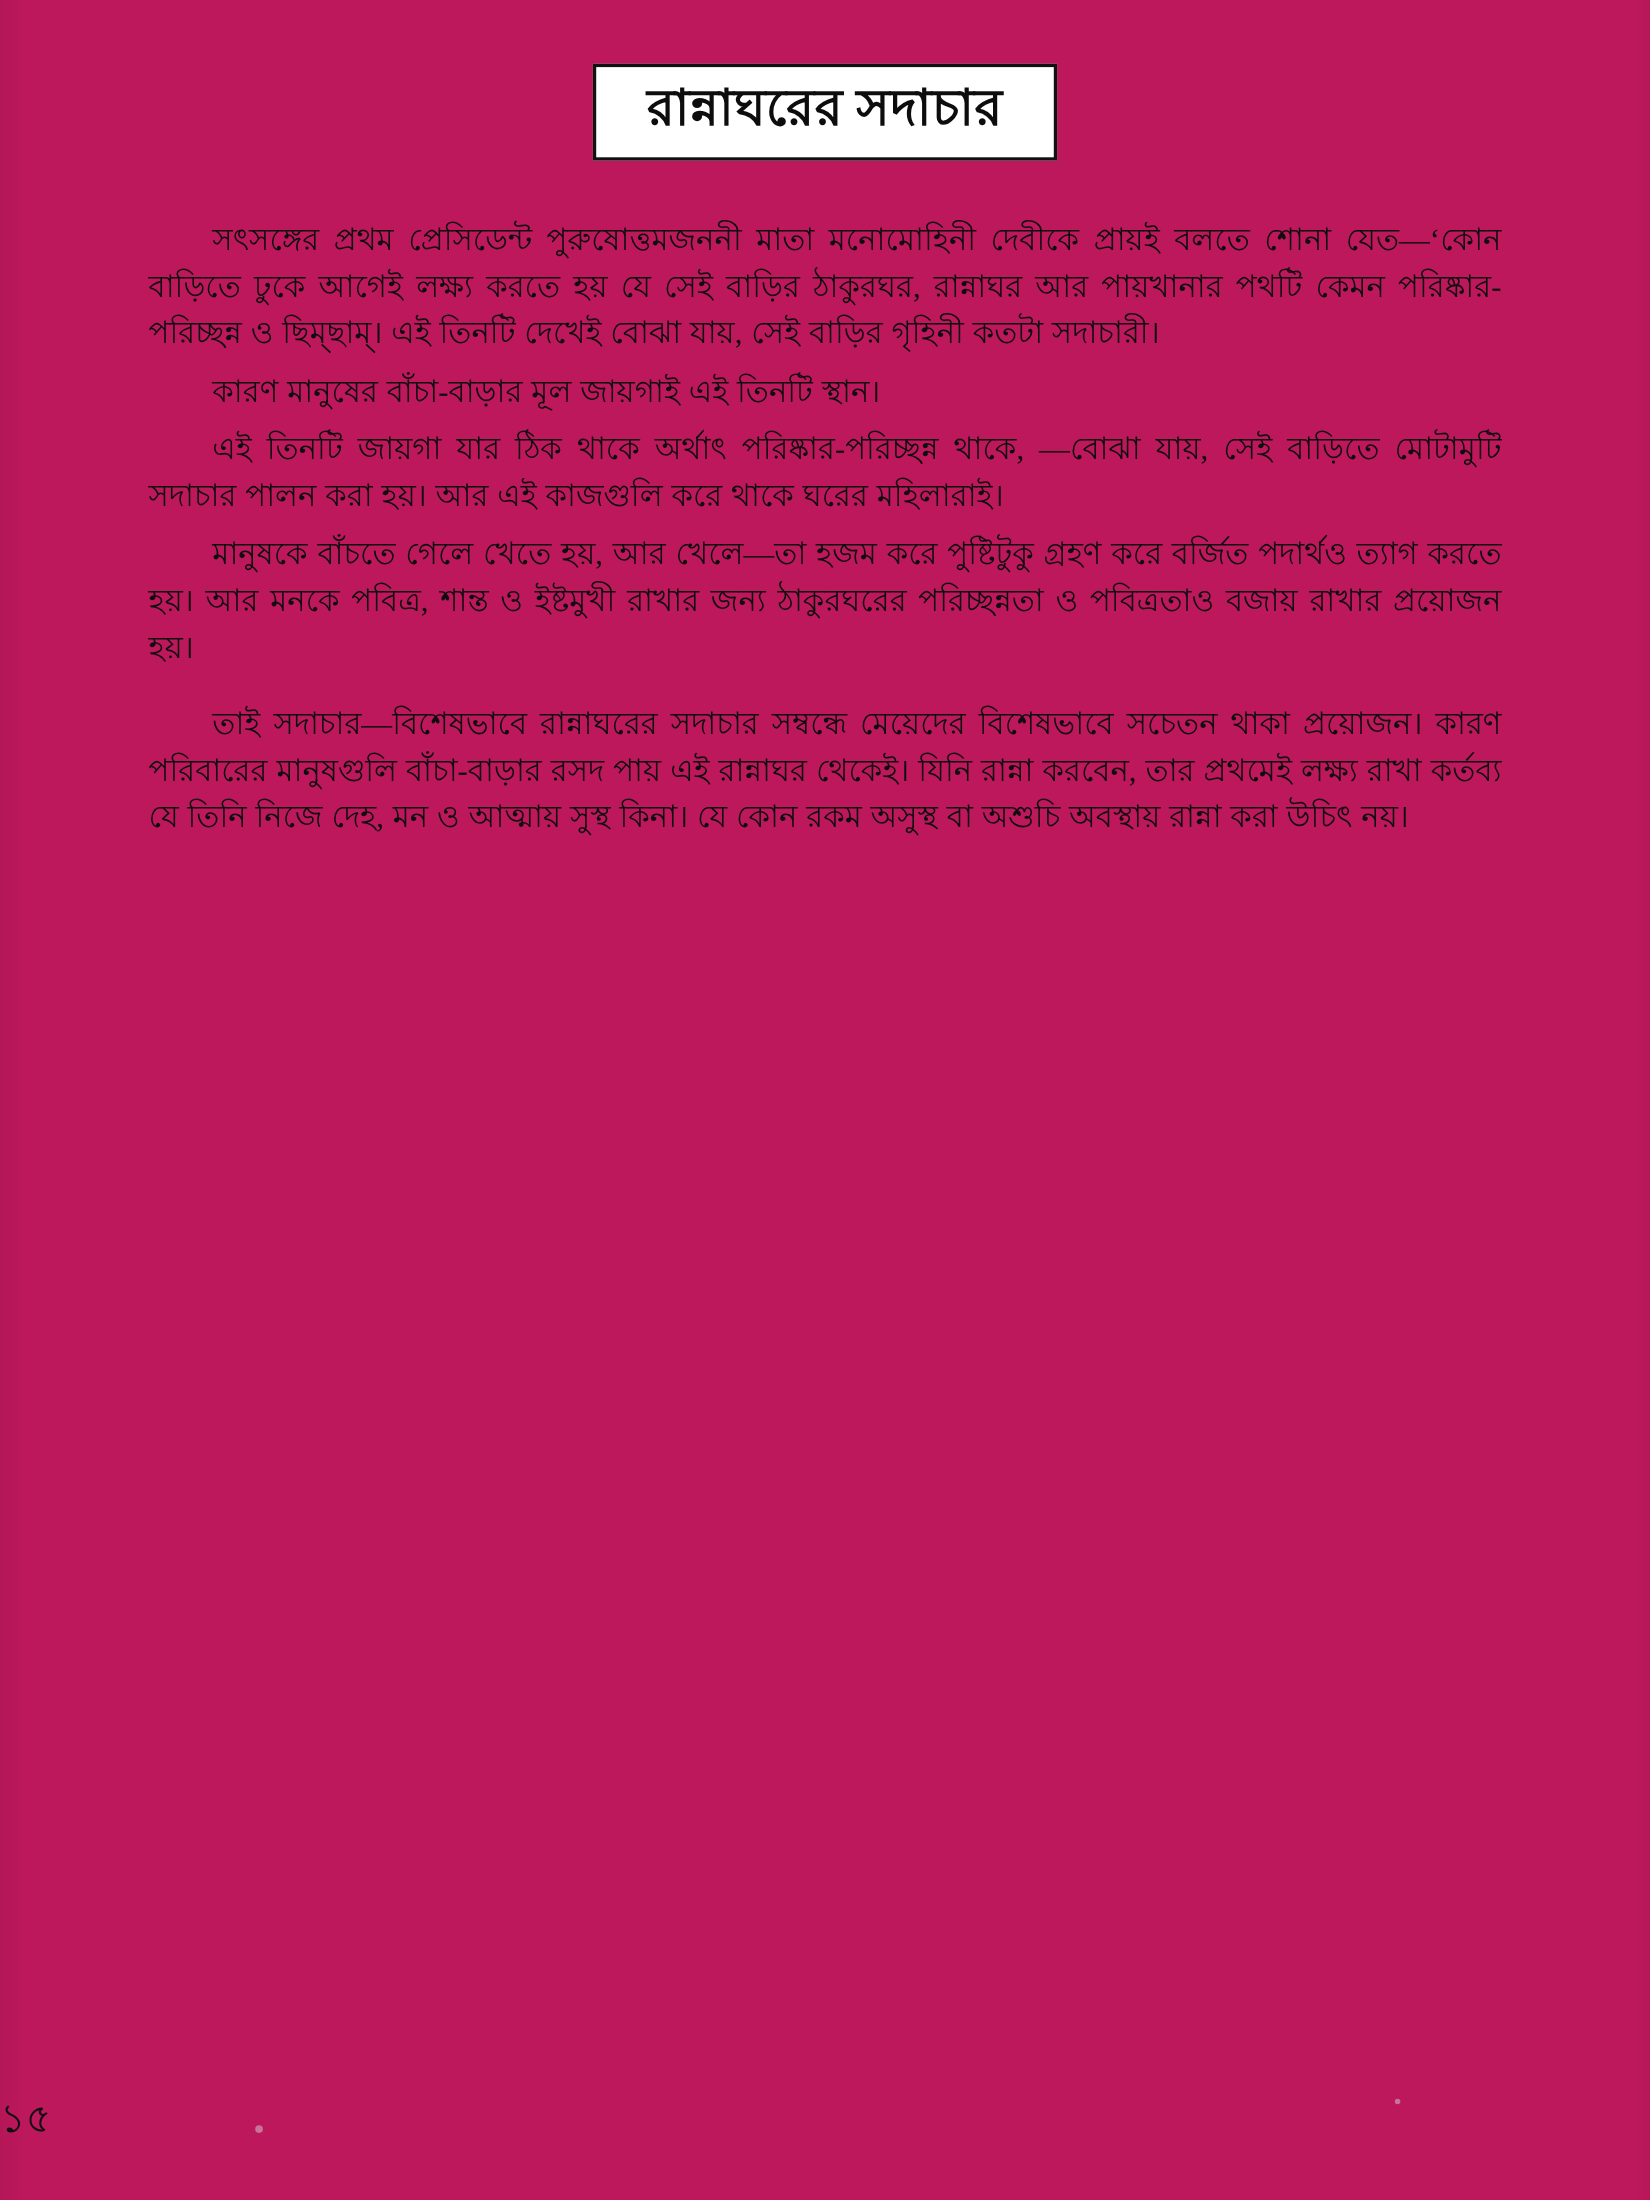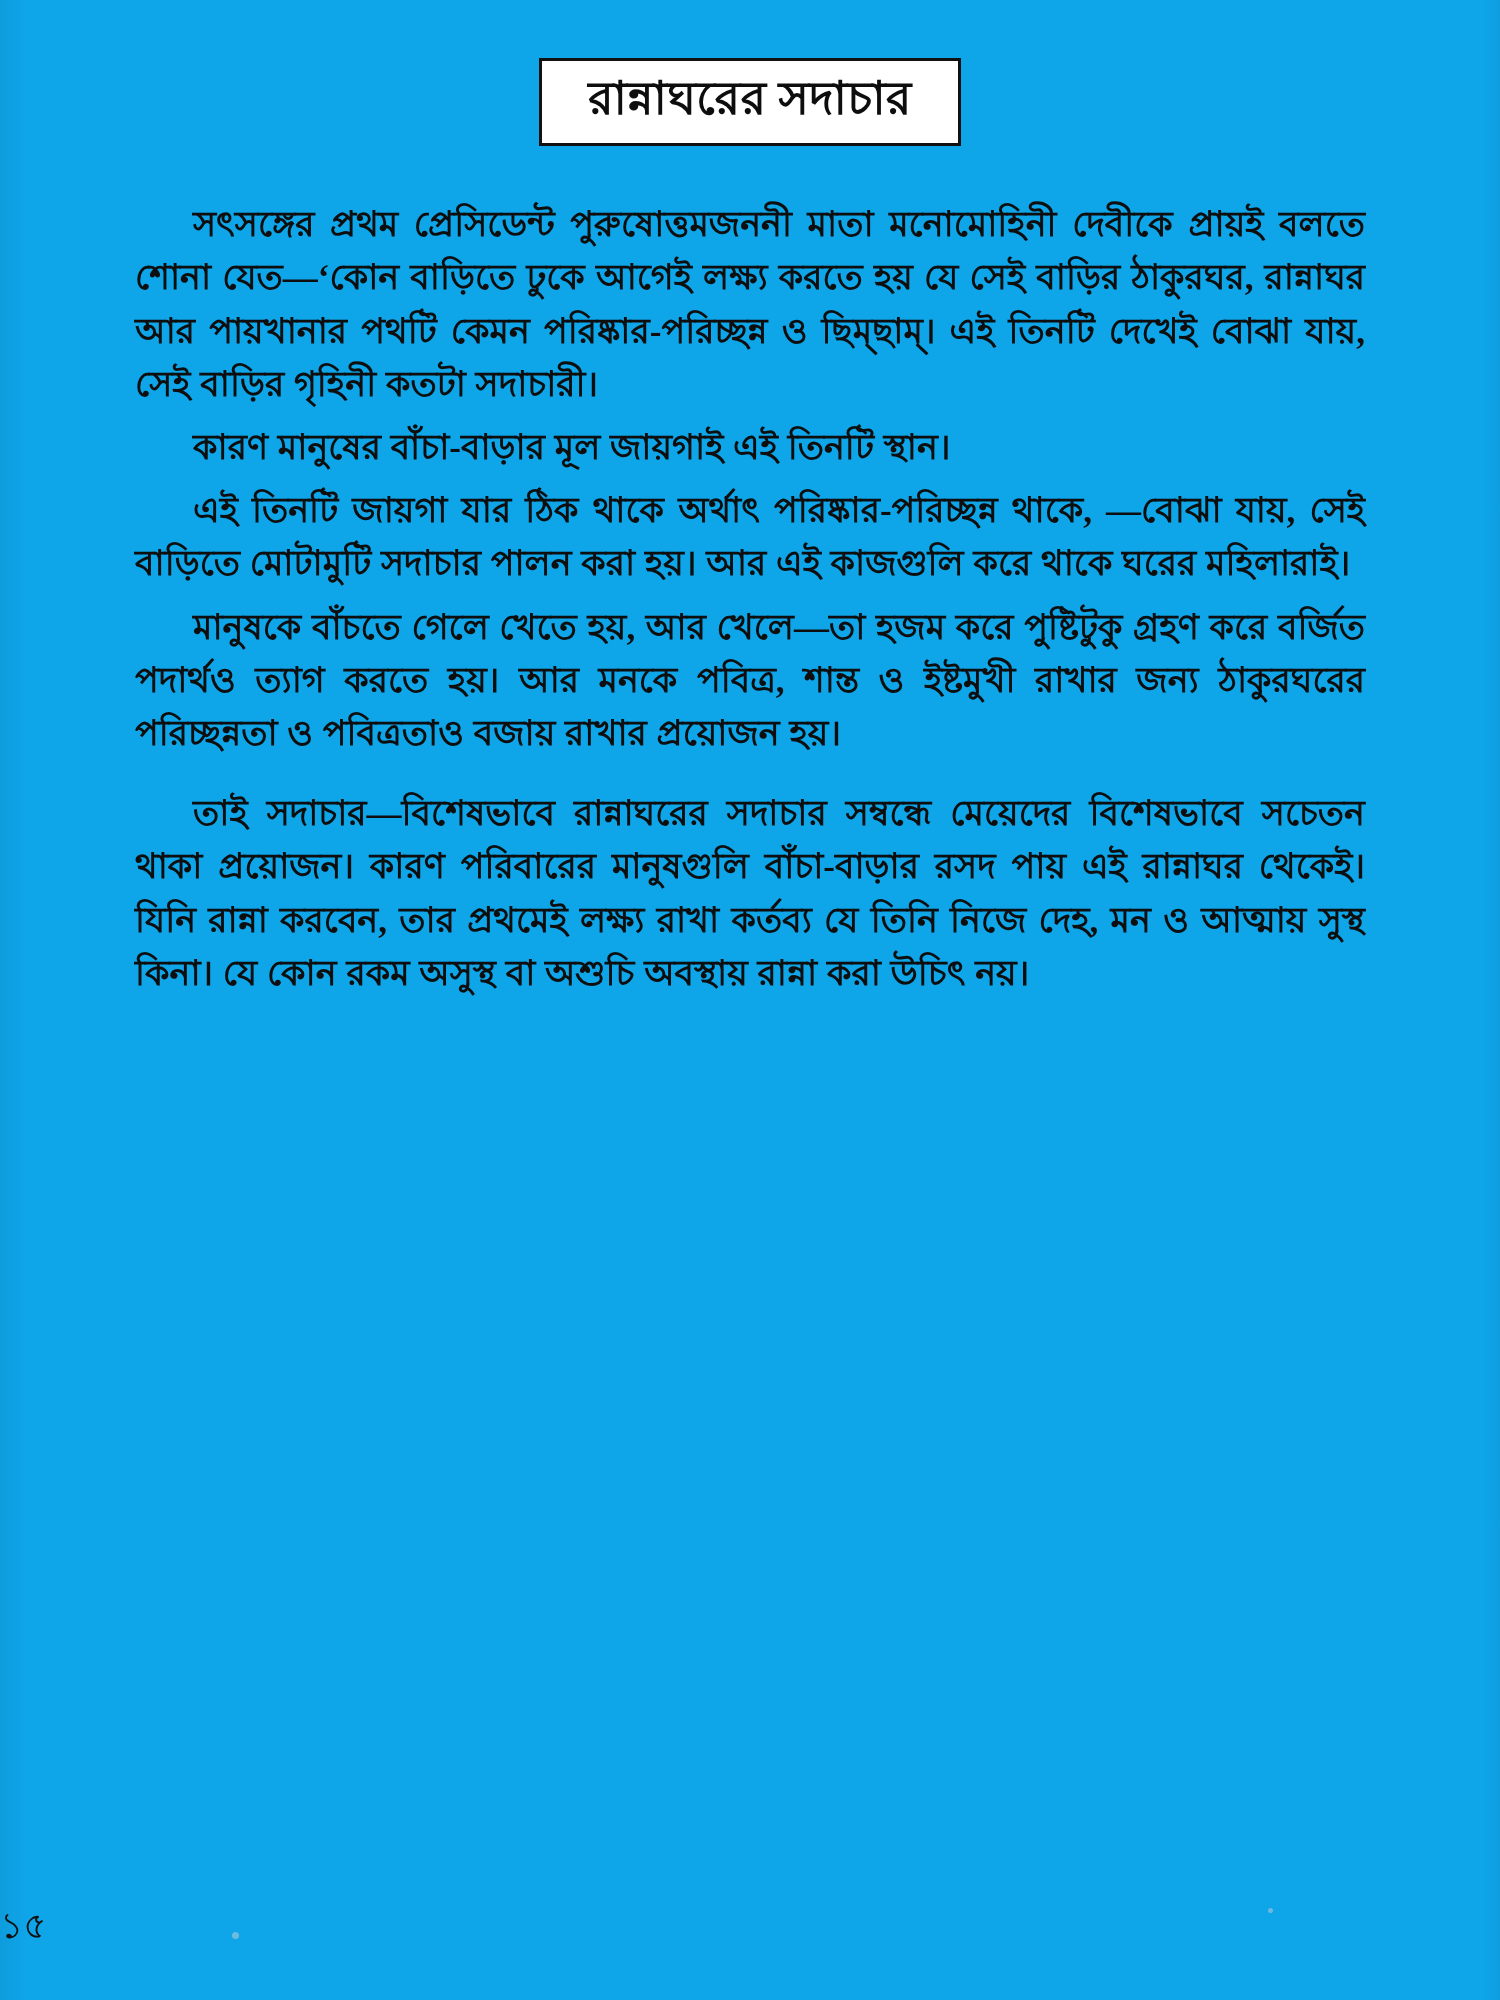--- a/index.html
+++ b/index.html
@@ -17,21 +17,21 @@
   }
 
   .page {
     position: absolute;
     top: 0;
     left: 0;
     width: 1500px;
     height: 2000px;
     box-sizing: border-box;
     padding: 40px 0 0 0;
-    background: #0ea5e9;
+    background: #be185d;
   }
 
   .title-wrap {
     display: flex;
     justify-content: center;
     margin-top: 18px;
     margin-bottom: 52px;
   }
 
   .title-box {
@@ -51,29 +51,28 @@
   }
 
   .body-col {
     margin: 0 auto;
     width: 1370px;
     padding: 0 70px;
     box-sizing: border-box;
   }
 
   .para {
-    font-size: 35px;
+    font-size: 28px;
     line-height: 1.52;
     text-align: justify;
     text-justify: inter-word;
     text-indent: 58px;
     margin: 0 0 10px 0;
     color: #0e0e0e;
     word-spacing: 1px;
-    font-weight: bold;
   }
 
   .para:last-of-type {
     margin-bottom: 0;
     margin-top: 27px;
   }
 
   .folio {
     position: absolute;
     left: 0;

